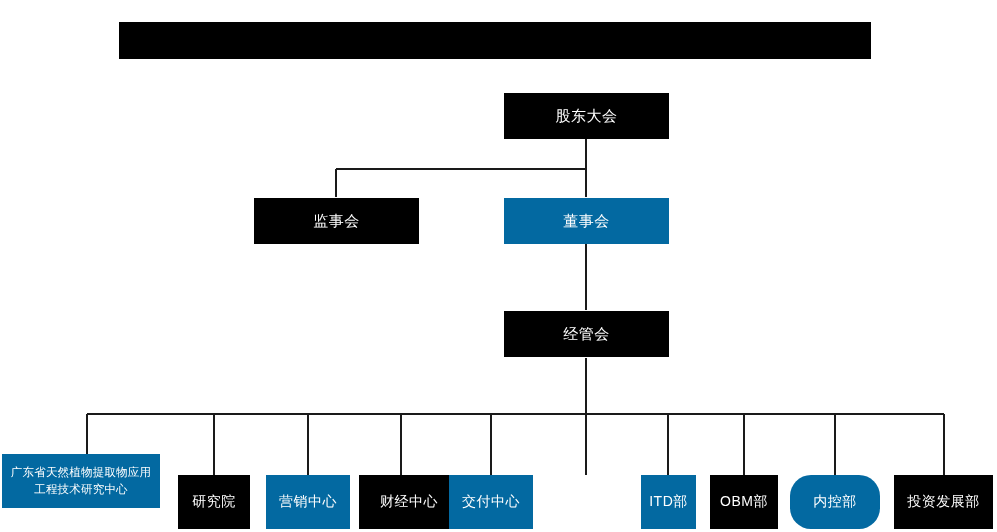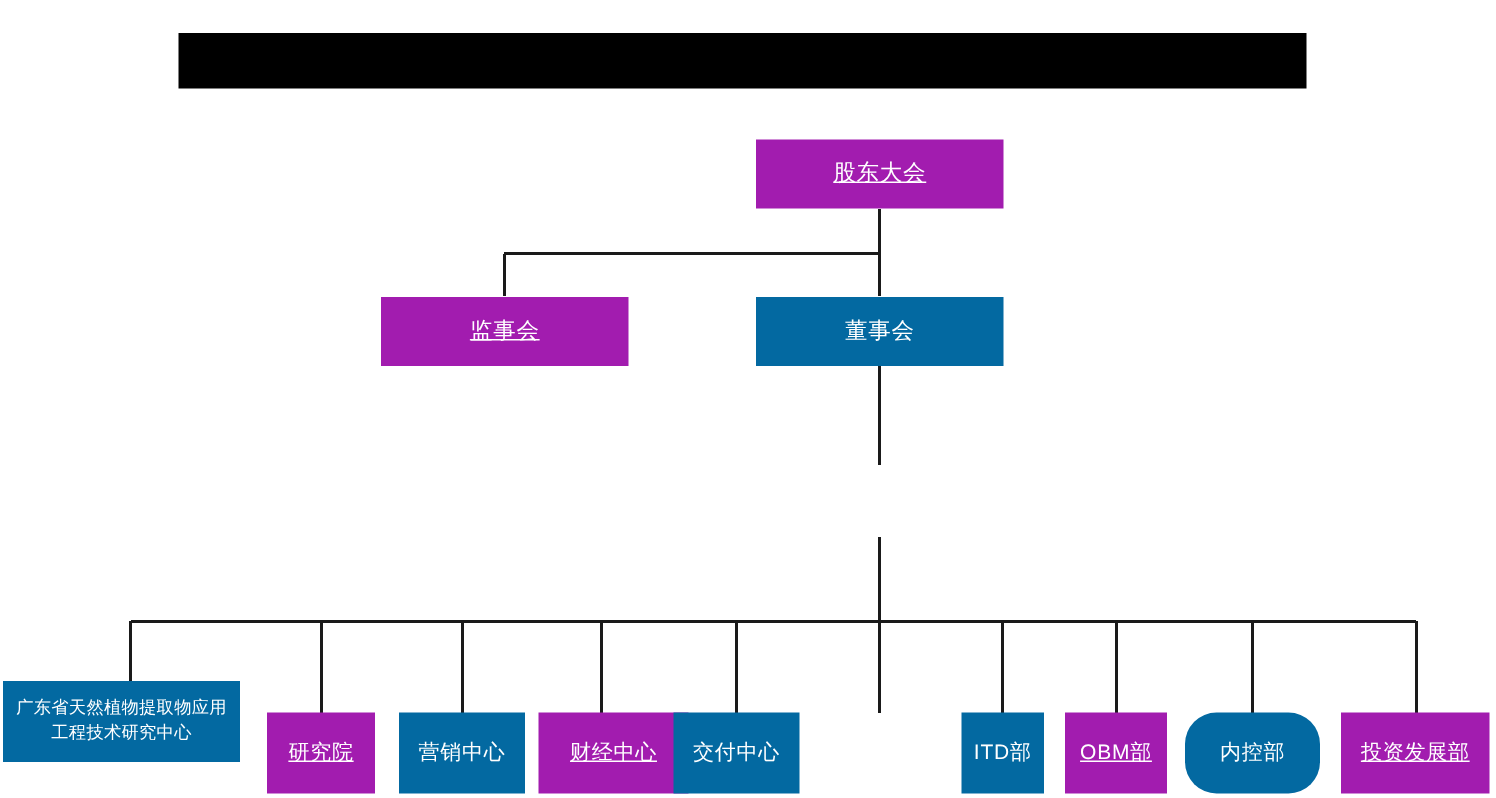--- a/index.html
+++ b/index.html
@@ -42,21 +42,21 @@
     align-items: center;
     justify-content: center;
     text-align: center;
     color: #ffffff;
     line-height: 1.28;
     letter-spacing: 0.5px;
     font-weight: 500;
     padding: 2px 4px;
     z-index: 3;
   }
-  .node.dark  { background: #a21caf; text-decoration: underline; }
+  .node.dark  { background: #000000; }
   .node.light { background: #0369a1; }
 
   .node.lvl-1,
   .node.lvl-2,
   .node.lvl-3 { font-size: 15px; }
 
   .node.leaf { font-size: 14px; }
   .node.leaf-small { font-size: 11.5px; line-height: 1.45; letter-spacing: 0.2px; }
 </style>
 </head>
@@ -91,20 +91,21 @@
       <line x1="944" y1="414" x2="944" y2="475"></line>
     </g>
   </svg>
 
   <div class="node dark lvl-1" style="left:504px; top:93px; width:165px; height:46px;">股东大会</div>
 
   <div class="node dark lvl-2" style="left:254px; top:198px; width:165px; height:46px;">监事会</div>
 
   <div class="node light lvl-2" style="left:504px; top:198px; width:165px; height:46px;">董事会</div>
 
+  <div class="node dark lvl-3" style="left:504px; top:311px; width:165px; height:46px;">经管会</div>
 
   <div class="node light leaf-small" style="left:2px; top:454px; width:158px; height:54px;">广东省天然植物提取物应用工程技术研究中心</div>
 
   <div class="node dark leaf" style="left:178px; top:475px; width:72px; height:54px;">研究院</div>
 
   <div class="node light leaf" style="left:266px; top:475px; width:84px; height:54px;">营销中心</div>
 
   <div class="node dark leaf" style="left:359px; top:475px; width:100px; height:54px;">财经中心</div>
 
   <div class="node light leaf" style="left:449px; top:475px; width:84px; height:54px;">交付中心</div>

